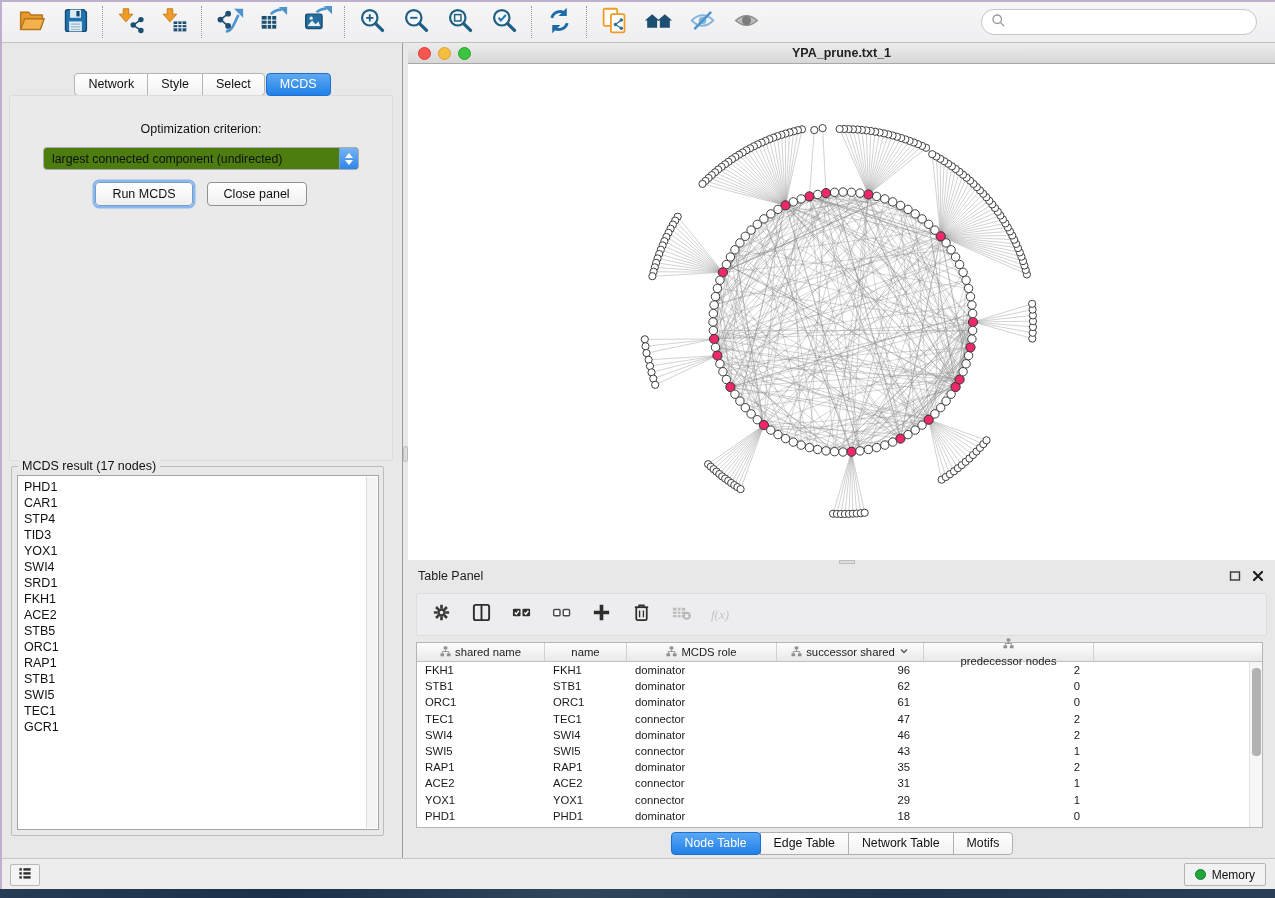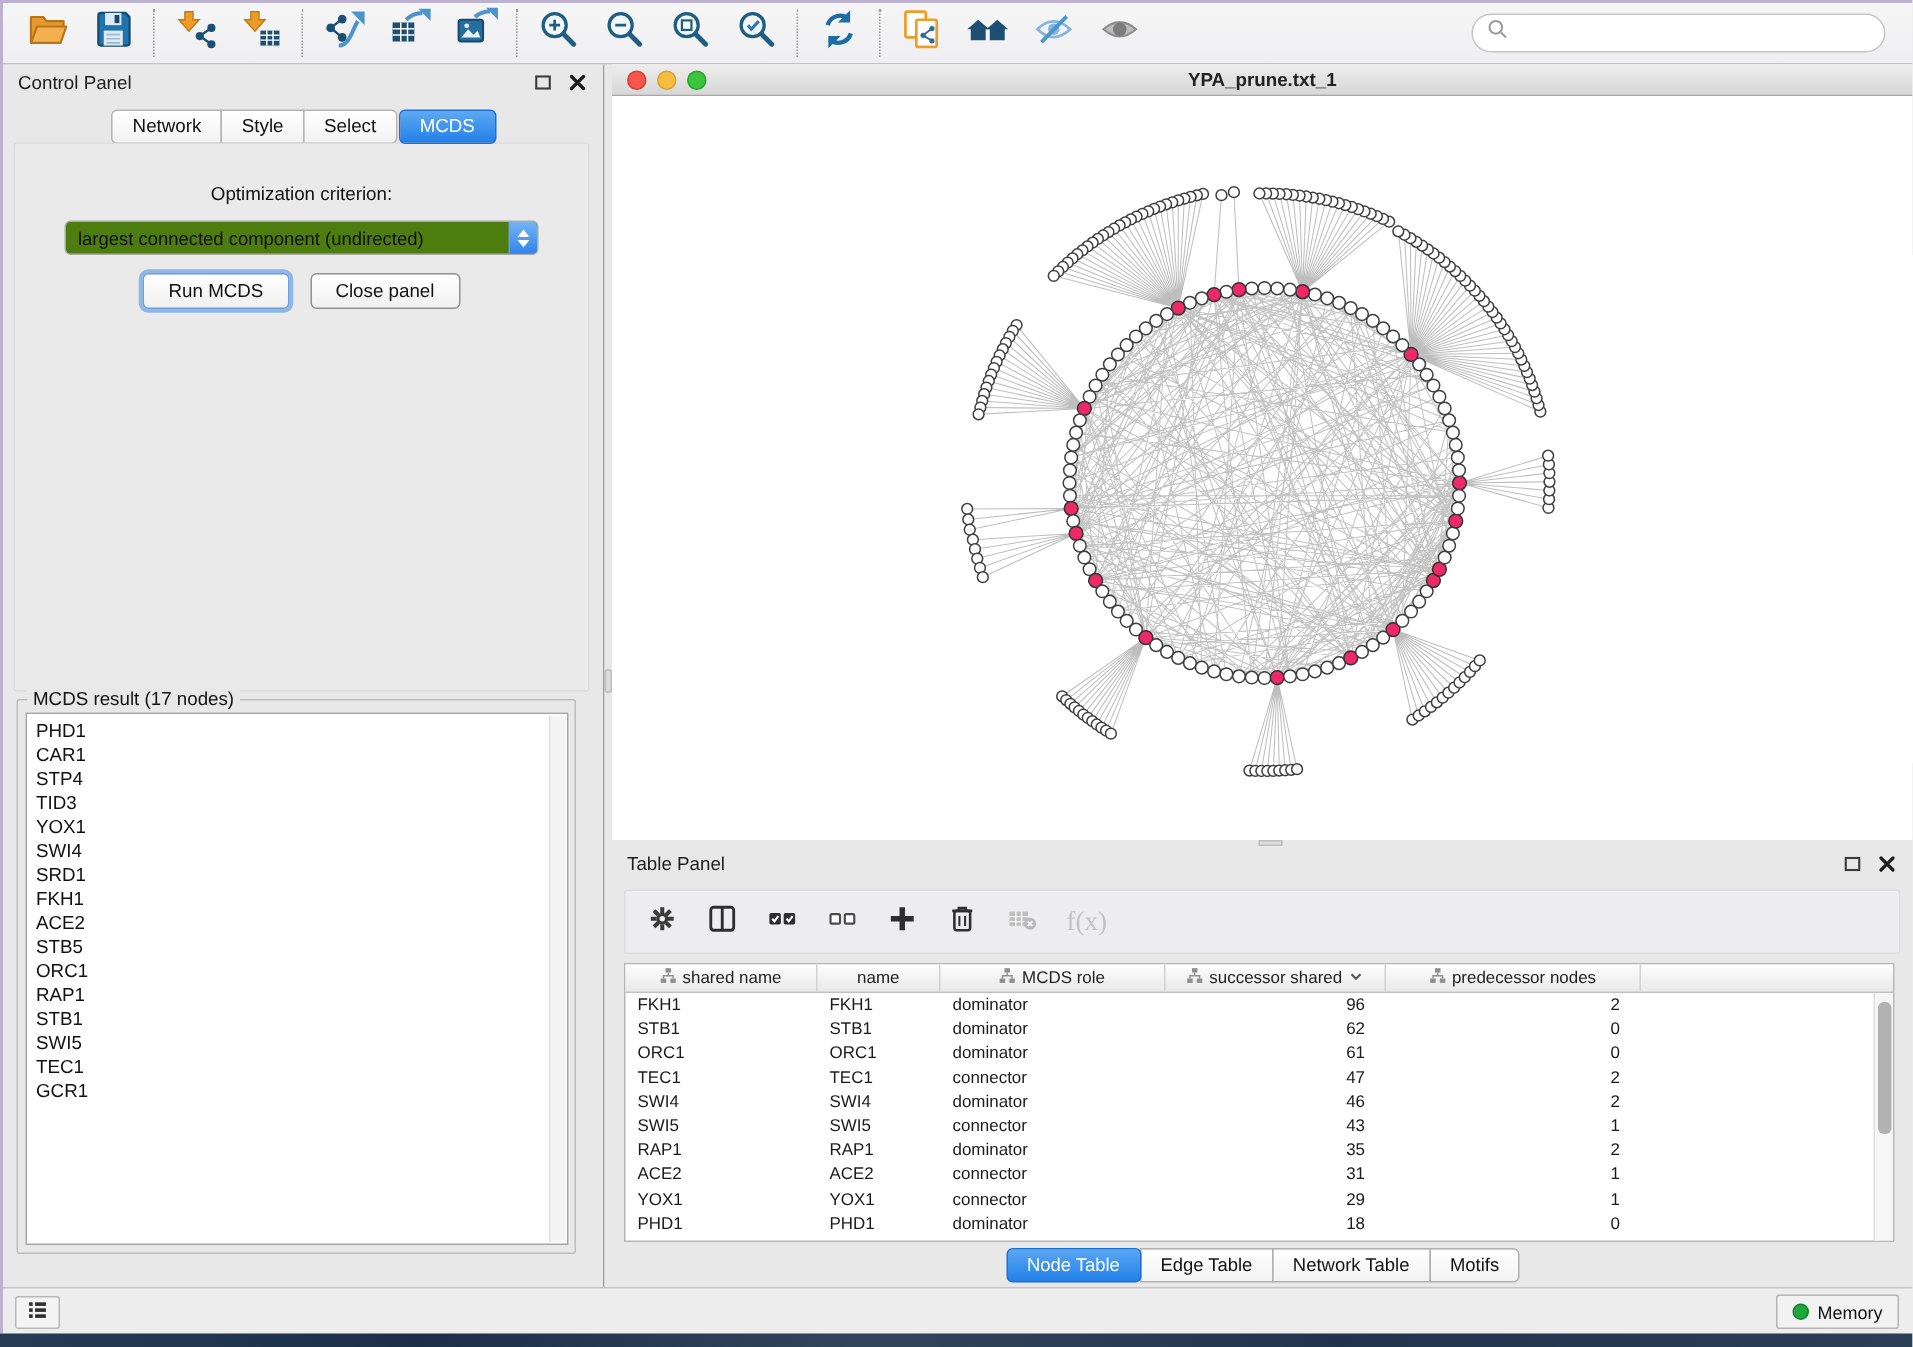--- a/index.html
+++ b/index.html
@@ -81,21 +81,21 @@
   #net-canvas { position:relative; width:867px; height:495px; background:#fff; }
   #graph-svg { position:absolute; left:0; top:0; }
 
   
   #table-panel { position:absolute; left:408px; top:564px; width:867px; height:294px; background:#e9e8e9; }
   #tp-toolbar { position:absolute; left:8px; right:8px; top:29px; height:43px; background:#edecee;
     border:1px solid #dddcde; border-radius:2px; display:flex; align-items:center; padding-left:14px; gap:19px; }
   .tp-ico { display:flex; align-items:center; justify-content:center; }
   .tp-ico svg { width:21px; height:21px; }
   .tp-ico.disabled { opacity:.55; }
-  #fx-label { font-family:"Liberation Serif",serif; font-size:18px; color:#a3a3a3; }
+  #fx-label { font-family:"Liberation Serif",serif; font-style:italic; font-size:13px; color:#a3a3a3; }
 
   #table-wrap { position:absolute; left:8px; right:12px; top:78px; height:186px; background:#fff; border:1px solid #b5b5b5; }
   #table-header { display:flex; height:19px; background:linear-gradient(#fdfdfd,#e9e9e9); border-bottom:1px solid #c0c0c0; }
   .th { display:flex; align-items:center; justify-content:center; gap:4px; font-size:11.3px; color:#222;
     border-right:1px solid #d2d2d2; }
   .th svg.tree { width:11px; height:11px; }
   .th svg.sort { width:10px; height:10px; }
   .tr { display:flex; height:16.2px; align-items:center; }
   .td { font-size:11.3px; color:#1a1a1a; white-space:nowrap; overflow:hidden; }
   .td.l { text-align:left; }
@@ -275,34 +275,20 @@
     <div id="search-box">
       <span><svg viewBox="0 0 20 20">
             <circle cx="8.5" cy="8.5" r="5" fill="none" stroke="#9a9a9a" stroke-width="1.6"></circle>
             <path d="M12.5 12.5l4 4" stroke="#9a9a9a" stroke-width="1.6"></path>
           </svg></span>
       <input id="search-input" placeholder="" style="">
     </div>
   </div>
 
   <div id="control-panel">
-    <div class="panel-titlebar">
-      <span>Control Panel</span>
-      <span class="spacer"></span>
-      <span class="win-ico">
-          <svg viewBox="0 0 12 12">
-            <rect x="1.5" y="2" width="9" height="8" fill="none" stroke="#3a3a3a" stroke-width="1.4"></rect>
-          </svg>
-        </span>
-      <span class="win-ico">
-          <svg viewBox="0 0 12 12">
-            <path d="M2 2l8 8M10 2l-8 8" stroke="#1e1e1e" stroke-width="2.2" stroke-linecap="round"></path>
-          </svg>
-        </span>
-    </div>
     <div id="cp-tabs">
         <div class="cp-tab">Network</div>
         <div class="cp-tab">Style</div>
         <div class="cp-tab last-plain">Select</div>
         <div class="cp-tab active">MCDS</div>
       </div>
     <div id="cp-inner">
       <div id="opt-label">Optimization criterion:</div>
       <div id="dropdown">
         <span id="dropdown-value">largest connected component (undirected)</span>
@@ -710,21 +696,21 @@
                 <rect x="4" y="0.5" width="4" height="3.2" fill="#8f8f8f"></rect>
                 <rect x="0.5" y="8" width="4" height="3.2" fill="#8f8f8f"></rect>
                 <rect x="7.5" y="8" width="4" height="3.2" fill="#8f8f8f"></rect>
                 <path d="M6 3.7v2.3M2.5 8V6h7v2" fill="none" stroke="#8f8f8f" stroke-width="1"></path>
               </svg></span>
             <span>successor shared</span>
             <span><svg class="sort" viewBox="0 0 10 10">
                 <path d="M2 3.5l3 3 3-3" fill="none" stroke="#555" stroke-width="1.4"></path>
               </svg></span>
           </div>
-          <div class="th" style="width: 170px;">
+          <div class="th" style="width: 170px; flex-direction: column;">
             <span><svg class="tree" viewBox="0 0 12 12">
                 <rect x="4" y="0.5" width="4" height="3.2" fill="#8f8f8f"></rect>
                 <rect x="0.5" y="8" width="4" height="3.2" fill="#8f8f8f"></rect>
                 <rect x="7.5" y="8" width="4" height="3.2" fill="#8f8f8f"></rect>
                 <path d="M6 3.7v2.3M2.5 8V6h7v2" fill="none" stroke="#8f8f8f" stroke-width="1"></path>
               </svg></span>
             <span>predecessor nodes</span>
           </div>
         </div>
       <div id="table-body">

